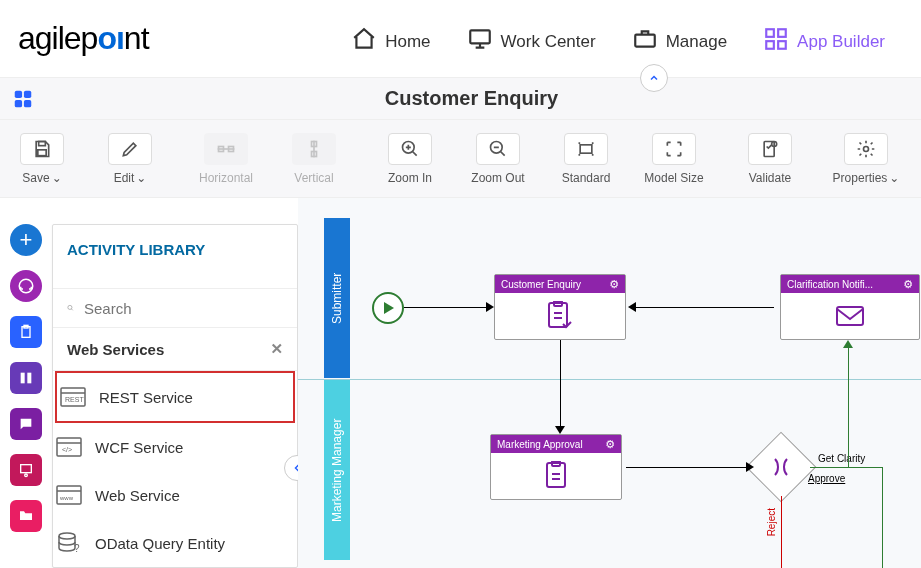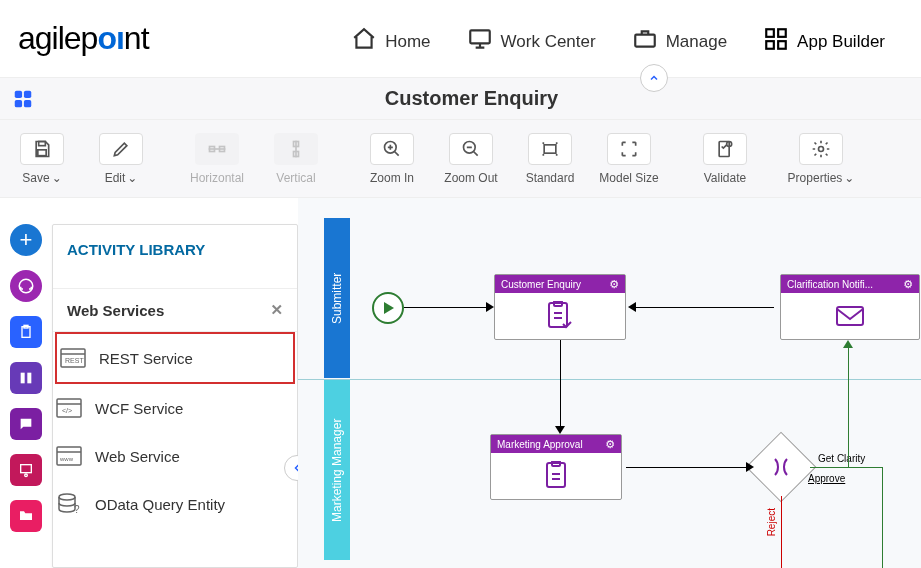--- a/index.html
+++ b/index.html
@@ -4,34 +4,34 @@
 <style>
 * { margin: 0; padding: 0; box-sizing: border-box; font-family: Arial, sans-serif; }
 body { width: 921px; height: 568px; overflow: hidden; background: #fff; position: relative; }
 
 
 .topnav { height: 78px; display: flex; align-items: center; padding: 0 18px; border-bottom: 1px solid #eee; }
 .logo { font-size: 32px; font-weight: 400; color: #000; letter-spacing: -1px; }
 .logo .oi { color: #0066d6; font-weight: 700; }
 .topnav-spacer { flex: 1; }
 .topnav-item { display: flex; align-items: flex-end; gap: 8px; margin: 0 18px; color: #333; font-size: 17px; cursor: pointer; }
-.topnav-item.active { color: #000000; }
+.topnav-item.active { color: #8b5cf6; }
 .topnav-item svg { width: 26px; height: 26px; }
 
 
 .collapse-chevron { position: absolute; top: 64px; left: 640px; width: 28px; height: 28px; background: #fff; border: 1px solid #ccc; border-radius: 50%; display: flex; align-items: center; justify-content: center; color: #2962ff; font-size: 14px; z-index: 10; }
 
 
 .titlebar { height: 42px; display: flex; align-items: center; padding: 0 12px; background: #f7f7f9; border-bottom: 1px solid #eee; }
 .grid-icon { color: #2962ff; }
 .titlebar-title { flex: 1; text-align: center; font-size: 20px; color: #333; font-weight: 700; }
 
 
 .toolbar { height: 78px; display: flex; align-items: stretch; padding: 6px 0; background: #f7f7f9; border-bottom: 1px solid #eee; }
-.tb-group { display: flex; gap: 11px; padding: 0 8px; }
+.tb-group { display: flex; gap: 20px; padding: 0 8px; }
 .tb-sep { width: 12px; }
 .tb-btn { width: 68px; display: flex; flex-direction: column; align-items: center; justify-content: center; gap: 6px; color: #555; font-size: 12px; cursor: pointer; }
 .tb-btn.disabled { opacity: 0.45; }
 .tb-btn .tb-icon { width: 44px; height: 32px; display: flex; align-items: center; justify-content: center; border-radius: 4px; }
 .tb-btn:not(.disabled) .tb-icon { background: #fff; border: 1px solid #ddd; }
 .tb-btn.disabled .tb-icon { background: #eee; }
 .tb-btn svg { width: 20px; height: 20px; }
 .tb-label { display: flex; align-items: center; gap: 2px; }
 
 
@@ -301,20 +301,27 @@
   </div>
   <div class="rail-btn rail-pink2">
     <svg width="16" height="16" viewBox="0 0 24 24" fill="#fff">
         <path d="M3 5h6l2 3h10v10H3z"></path>
       </svg>
   </div>
 </div>
 
 <div class="sidebar">
   <div class="sidebar-title">ACTIVITY LIBRARY</div>
+  <div class="sidebar-search">
+    <svg width="18" height="18" viewBox="0 0 24 24" fill="none" stroke="#888" stroke-width="2">
+        <circle cx="10" cy="10" r="7"></circle>
+        <path d="M15 15l5 5"></path>
+      </svg>
+    <input placeholder="Search" style="">
+  </div>
   <div class="sidebar-section">
     <span>Web Services</span>
     <span style="color:#888;cursor:pointer;">✕</span>
   </div>
   <div class="sidebar-item highlighted">
     <div class="sidebar-item-icon">
       <svg width="26" height="20" viewBox="0 0 26 20" fill="none" stroke="#666" stroke-width="1.5">
           <rect x="1" y="1" width="24" height="18" rx="1"></rect>
           <path d="M1 6h24"></path>
           <text x="5" y="15" font-size="7" fill="#666" stroke="none">REST</text>

